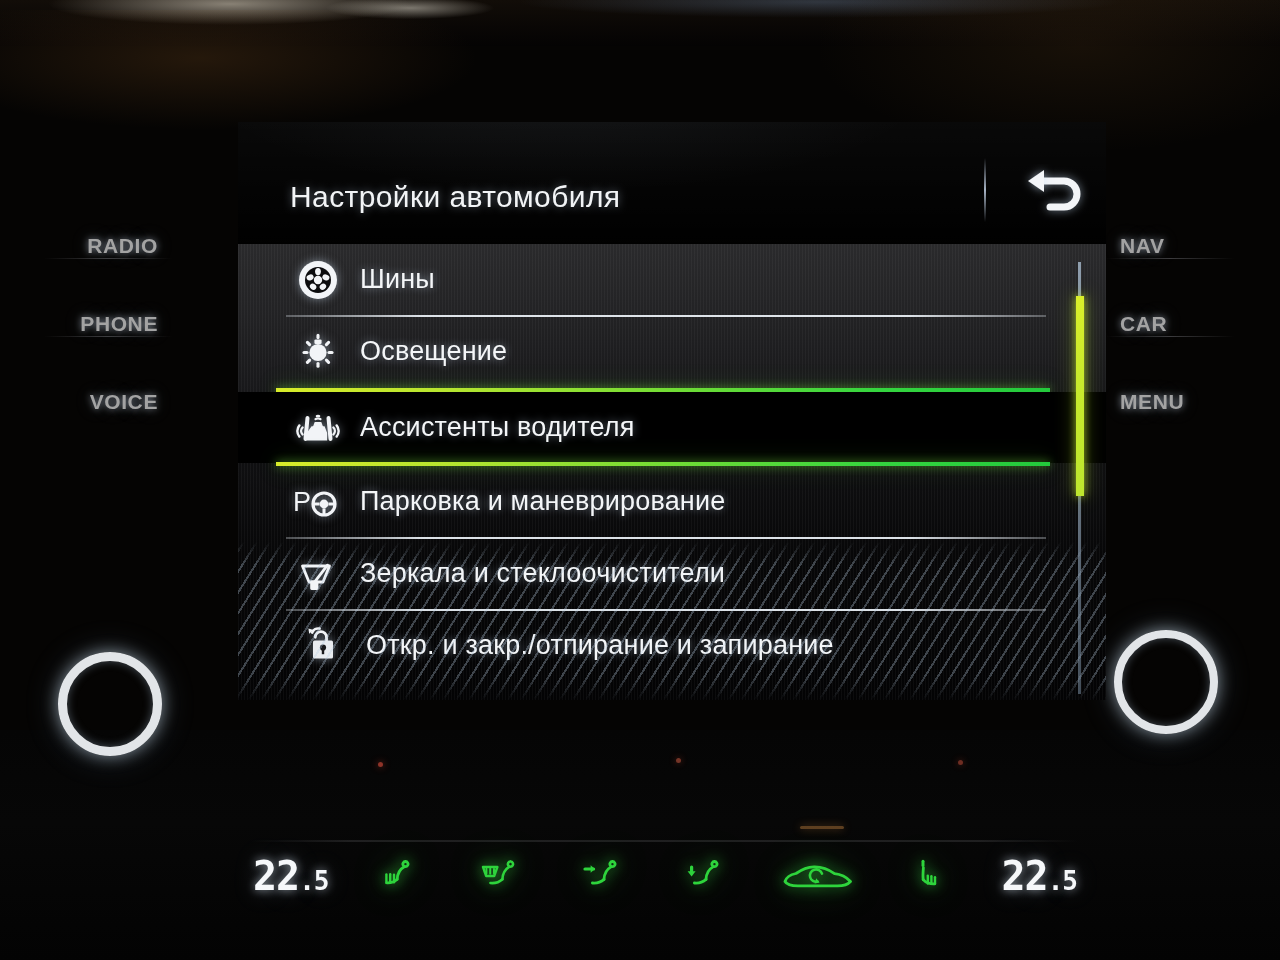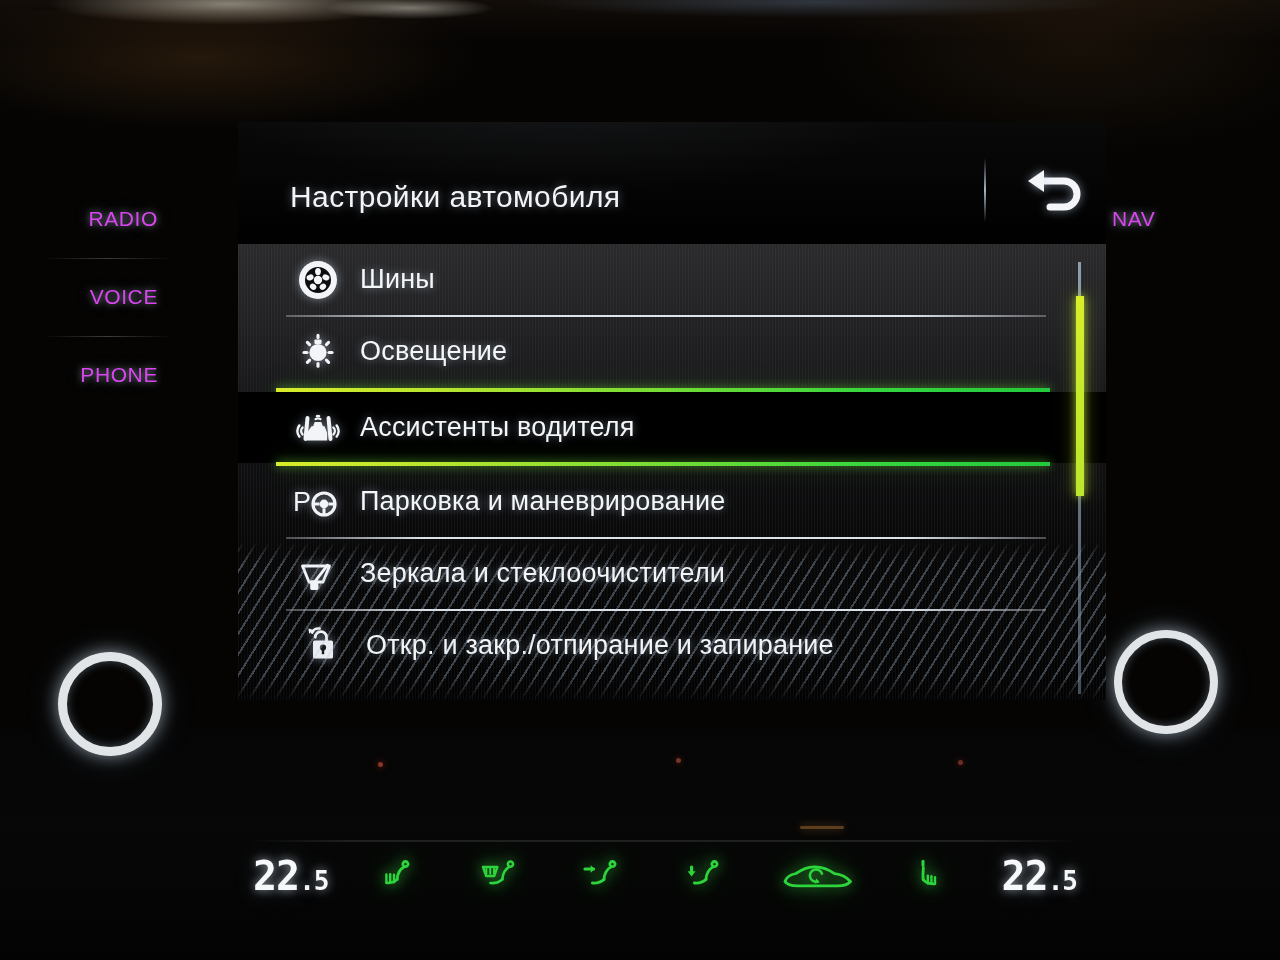--- a/index.html
+++ b/index.html
@@ -30,25 +30,25 @@
   }
   .console-bottom{
     position:absolute; left:0; bottom:0; width:1280px; height:230px;
     background:linear-gradient(180deg,#050505 0%, #070707 40%, #030303 100%);
   }
   .glare-dot{ position:absolute; border-radius:50%; }
 
   
   .sidecol{ position:absolute; top:180px; width:190px; }
   #side-left{ left:0; }
-  #side-right{ right:16px; }
+  #side-right{ right:8px; }
   .sidebtn{
-    height:78px; display:flex; align-items:center;
+    height:78px; display:flex; align-items:flex-end;
     position:relative;
-    color:#d946ef; font-size:21px; letter-spacing:.6px; font-weight:400;
+    color:#a3a3a3; font-size:21px; letter-spacing:.6px; font-weight:700;
     text-shadow:0 0 7px rgba(220,235,255,.55), 0 0 18px rgba(170,200,230,.25);
   }
   #side-left .sidebtn{ justify-content:flex-end; padding-right:32px; }
   #side-right .sidebtn{ justify-content:flex-start; padding-left:38px; }
   .sidebtn + .sidebtn::before{
     content:""; position:absolute; top:0; height:1px; width:128px;
     background:linear-gradient(90deg, rgba(90,90,95,0), rgba(105,105,110,.55), rgba(90,90,95,0));
   }
   #side-left .sidebtn + .sidebtn::before{ right:18px; }
   #side-right .sidebtn + .sidebtn::before{ left:24px; }
@@ -188,30 +188,36 @@
   <div class="glare-dot" style="left:676px; top:758px; width:5px; height:5px; background:rgba(255,110,80,.45); box-shadow:0 0 7px rgba(255,90,60,.4);"></div>
   <div class="glare-dot" style="left:958px; top:760px; width:5px; height:5px; background:rgba(255,100,75,.42); box-shadow:0 0 7px rgba(255,90,60,.38);"></div>
   <div class="glare-dot" style="left:800px; top:826px; width:44px; height:3px; border-radius:2px; background:rgba(255,170,80,.35); box-shadow:0 0 8px rgba(255,160,70,.35);"></div>
 </div>
 
 <div class="sidecol" id="side-left">
   <div class="sidebtn">
     <span>RADIO</span>
   </div>
   <div class="sidebtn">
+    <span>PHONE</span>
+  </div>
+  <div class="sidebtn">
     <span>VOICE</span>
   </div>
-  <div class="sidebtn">
-    <span>PHONE</span>
-  </div>
 </div>
 
 <div class="sidecol" id="side-right">
   <div class="sidebtn">
     <span>NAV</span>
+  </div>
+  <div class="sidebtn">
+    <span>CAR</span>
+  </div>
+  <div class="sidebtn">
+    <span>MENU</span>
   </div>
 </div>
 
 <div class="knob" id="knob-left">
   <div class="ring"></div>
 </div>
 <div class="knob" id="knob-right">
   <div class="ring"></div>
 </div>
 

